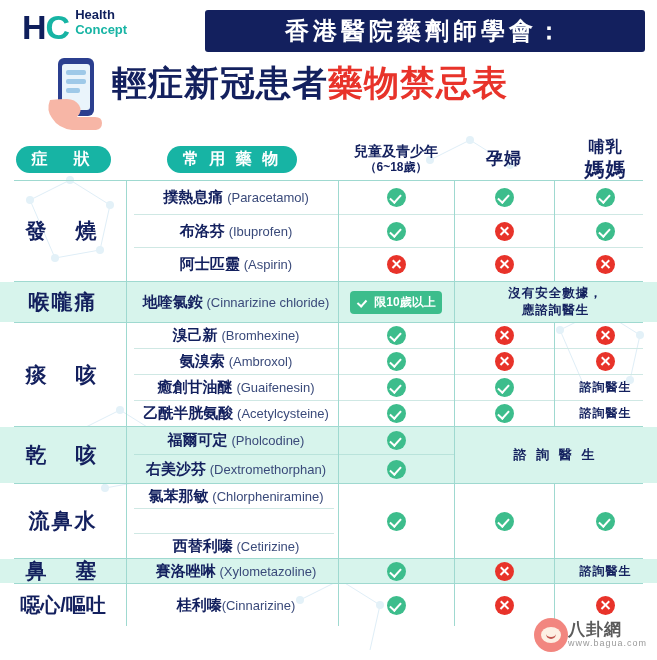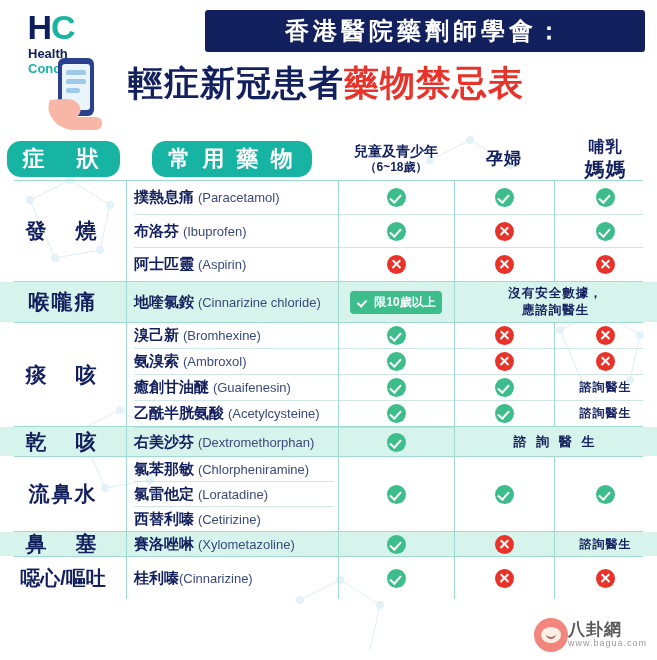--- a/index.html
+++ b/index.html
@@ -6,58 +6,58 @@
   body{
     width:657px;height:660px;
     font-family:"Liberation Sans", sans-serif;
     background:#ffffff;
     position:relative;
     overflow:hidden;
   }
   
   .bg-deco{position:absolute;inset:0;pointer-events:none;z-index:0;}
   
-  .logo{position:absolute;left:22px;top:8px;display:flex;align-items:center;z-index:3;flex-direction:column;}
+  .logo{position:absolute;left:22px;top:8px;display:flex;align-items:flex-start;z-index:3;}
   .logo .hc{font-size:34px;font-weight:bold;color:#0f1f5c;letter-spacing:-1px;}
   .logo .hc .c{color:#17b4a4;}
   .logo .words{margin-left:6px;line-height:1.15;}
   .logo .words div{font-size:13px;font-weight:bold;color:#0f1f5c;}
   .logo .words div.sub{color:#17b4a4;}
 
   .title-bar{
     position:absolute;left:205px;top:10px;width:440px;height:42px;
     background:#13205e;border-radius:3px;z-index:3;
     display:flex;align-items:center;justify-content:center;
   }
   .title-bar span{
     color:#ffffff;font-size:24px;font-weight:bold;letter-spacing:4px;
   }
   .main-title{
-    position:absolute;left:128px;top:60px;width:520px;z-index:3;
+    position:absolute;left:112px;top:60px;width:520px;z-index:3;
     font-size:35px;font-weight:bold;color:#13205e;letter-spacing:1px;
     white-space:nowrap;
   }
   .main-title .hl{color:#e8332a;}
   .phone{
     position:absolute;left:42px;top:56px;width:70px;height:78px;z-index:3;
   }
 
   
   .table{position:absolute;left:0;top:138px;width:657px;z-index:2;}
   .row{display:flex;align-items:stretch;position:relative;}
   .c-sym{width:126px;flex:0 0 126px;display:flex;align-items:center;justify-content:center;}
-  .c-drug{width:212px;flex:0 0 212px;display:flex;align-items:center;padding-left:8px;box-sizing:border-box;}
+  .c-drug{width:212px;flex:0 0 212px;display:flex;align-items:center;padding-left:8px;box-sizing:border-box;justify-content:center;}
   .c-kid{width:116px;flex:0 0 116px;display:flex;align-items:center;justify-content:center;}
   .c-preg{width:100px;flex:0 0 100px;display:flex;align-items:center;justify-content:center;}
   .c-bf{width:103px;flex:0 0 103px;display:flex;align-items:center;justify-content:center;}
 
   
   .hdr{height:42px;}
   .pill{
-    background:#17b4a4;color:#fff;font-weight:bold;font-size:22px;
+    background:#17b4a4;color:#fff;font-weight:bold;font-size:16px;
     border-radius:14px;padding:3px 16px;letter-spacing:5px;white-space:nowrap;
   }
   .pill.drug{letter-spacing:3px;}
   .hdr-txt{
     color:#13205e;font-weight:bold;font-size:14px;text-align:center;line-height:1.2;
   }
   .hdr-txt .small{font-size:12px;display:block;}
 
   
   .band{position:relative;}
@@ -361,20 +361,29 @@
   <div class="band green">
     <div class="vline" style="left:126px"></div>
     <div class="vline" style="left:338px"></div>
     <div class="vline" style="left:454px"></div>
     <div class="c-sym" style="position:absolute;left:0;top:0;height:100%">
       <span class="sym-label">乾　咳</span>
     </div>
     <div style="position:absolute;left:454px;top:0;height:100%;width:203px;display:flex;align-items:center;justify-content:center">
       <div class="note spaced" style="font-size:13px">諮 詢 醫 生</div>
     </div>
+    <div class="row" style="height:27px">
+      <div class="c-sym"></div>
+      <div class="c-drug">
+        <span class="drug-name"><b>福爾可定</b> <span class="en">(Pholcodine)</span></span>
+      </div>
+      <div class="c-kid">
+          <span class="mark ok"></span>
+        </div>
+    </div>
     <div class="divider thin" style="margin-left:134px;margin-right:0;width:320px;background:#b9e3db"></div>
     <div class="row" style="height:28px">
       <div class="c-sym"></div>
       <div class="c-drug">
         <span class="drug-name"><b>右美沙芬</b> <span class="en">(Dextromethorphan)</span></span>
       </div>
       <div class="c-kid">
           <span class="mark ok"></span>
         </div>
     </div>
@@ -400,23 +409,20 @@
       </div>
     <div class="row" style="height:24px">
       <div class="c-sym"></div>
       <div class="c-drug">
         <span class="drug-name"><b>氯苯那敏</b> <span class="en">(Chlorpheniramine)</span></span>
       </div>
     </div>
     <div class="divider thin" style="margin-left:134px;width:200px;margin-right:0;background:#cfe8e4"></div>
     <div class="row" style="height:24px">
       <div class="c-sym"></div>
-      <div class="c-drug">
-        <span class="drug-name"><b>氯雷他定</b> <span class="en">(Loratadine)</span></span>
-      </div>
     </div>
     <div class="divider thin" style="margin-left:134px;width:200px;margin-right:0;background:#cfe8e4"></div>
     <div class="row" style="height:24px">
       <div class="c-sym"></div>
       <div class="c-drug">
         <span class="drug-name"><b>西替利嗪</b> <span class="en">(Cetirizine)</span></span>
       </div>
     </div>
   </div>
   <div class="divider"></div>

